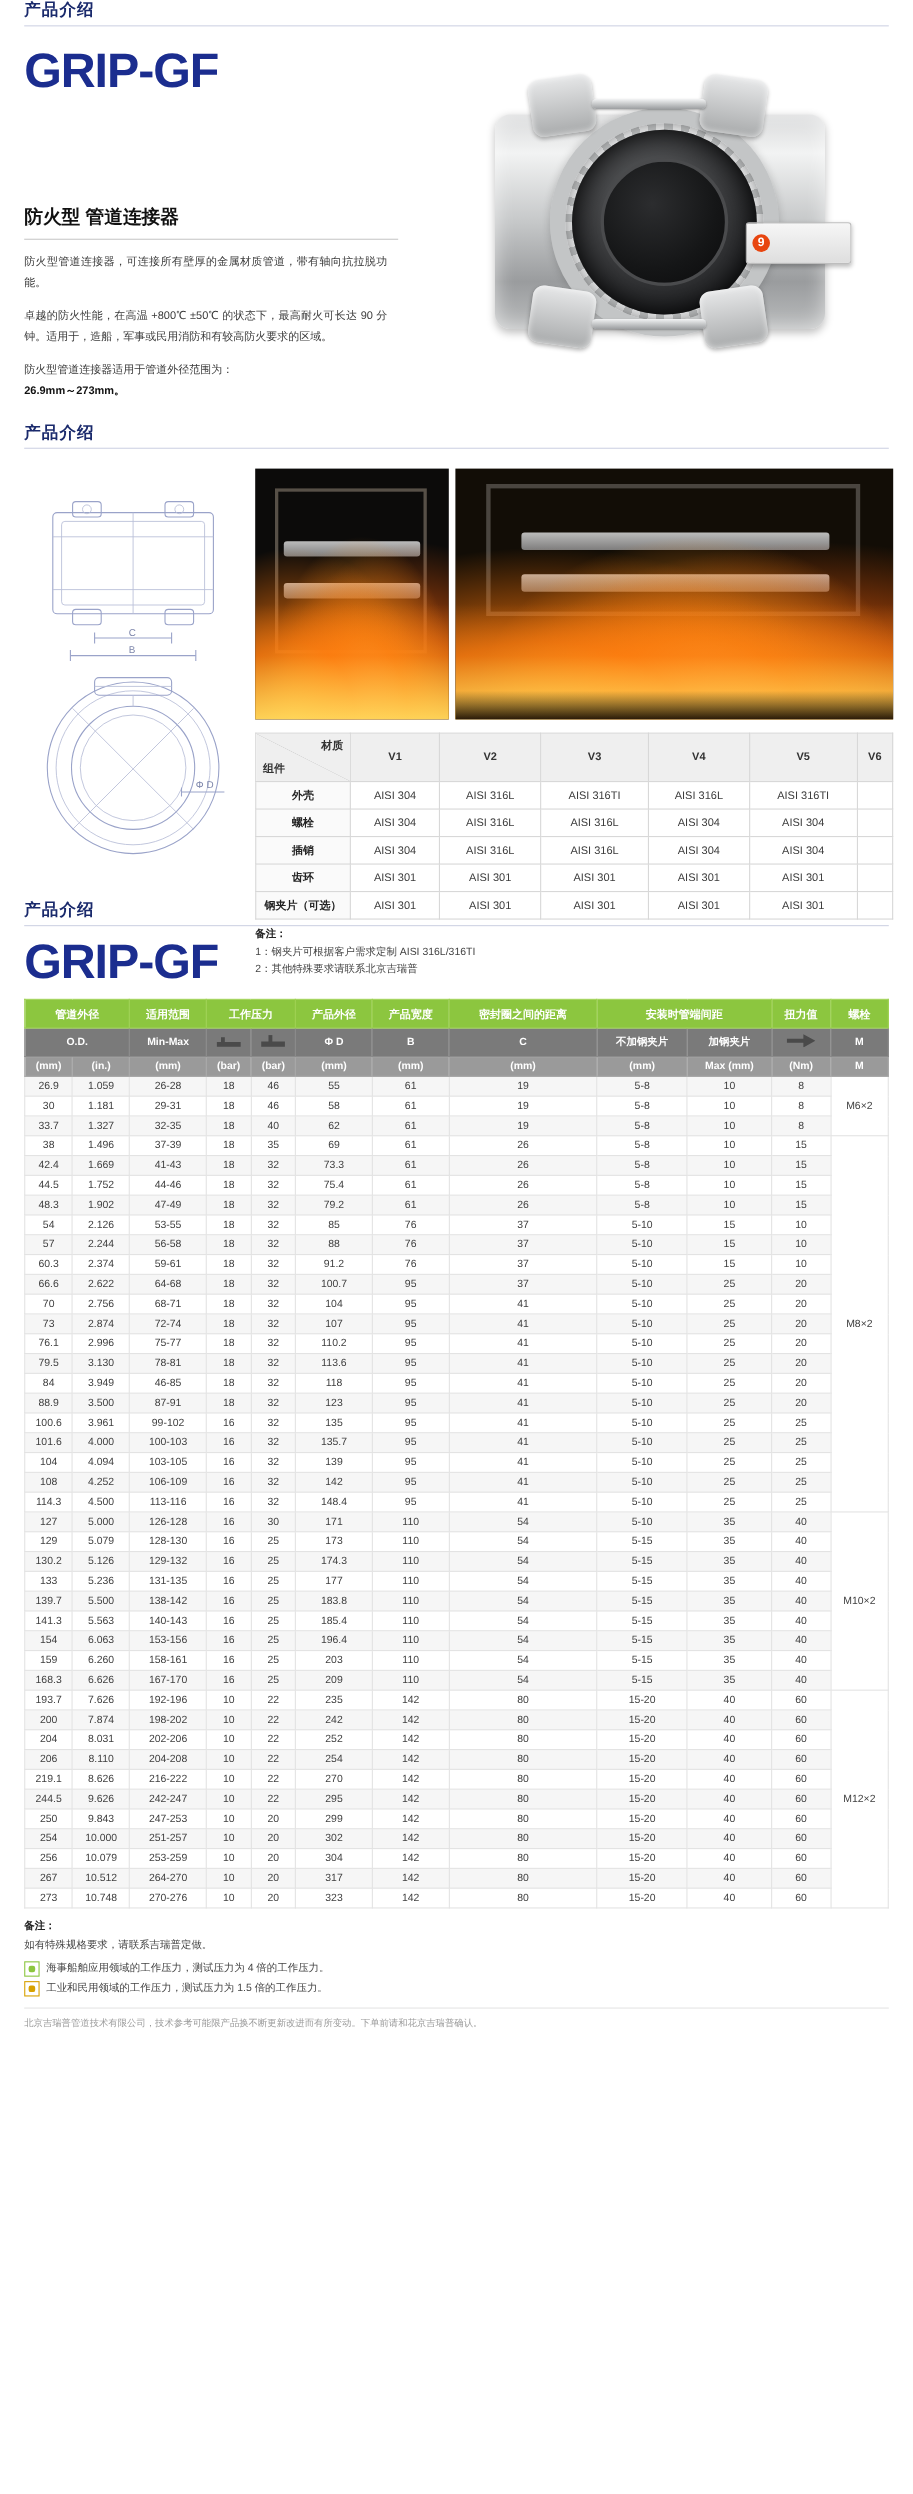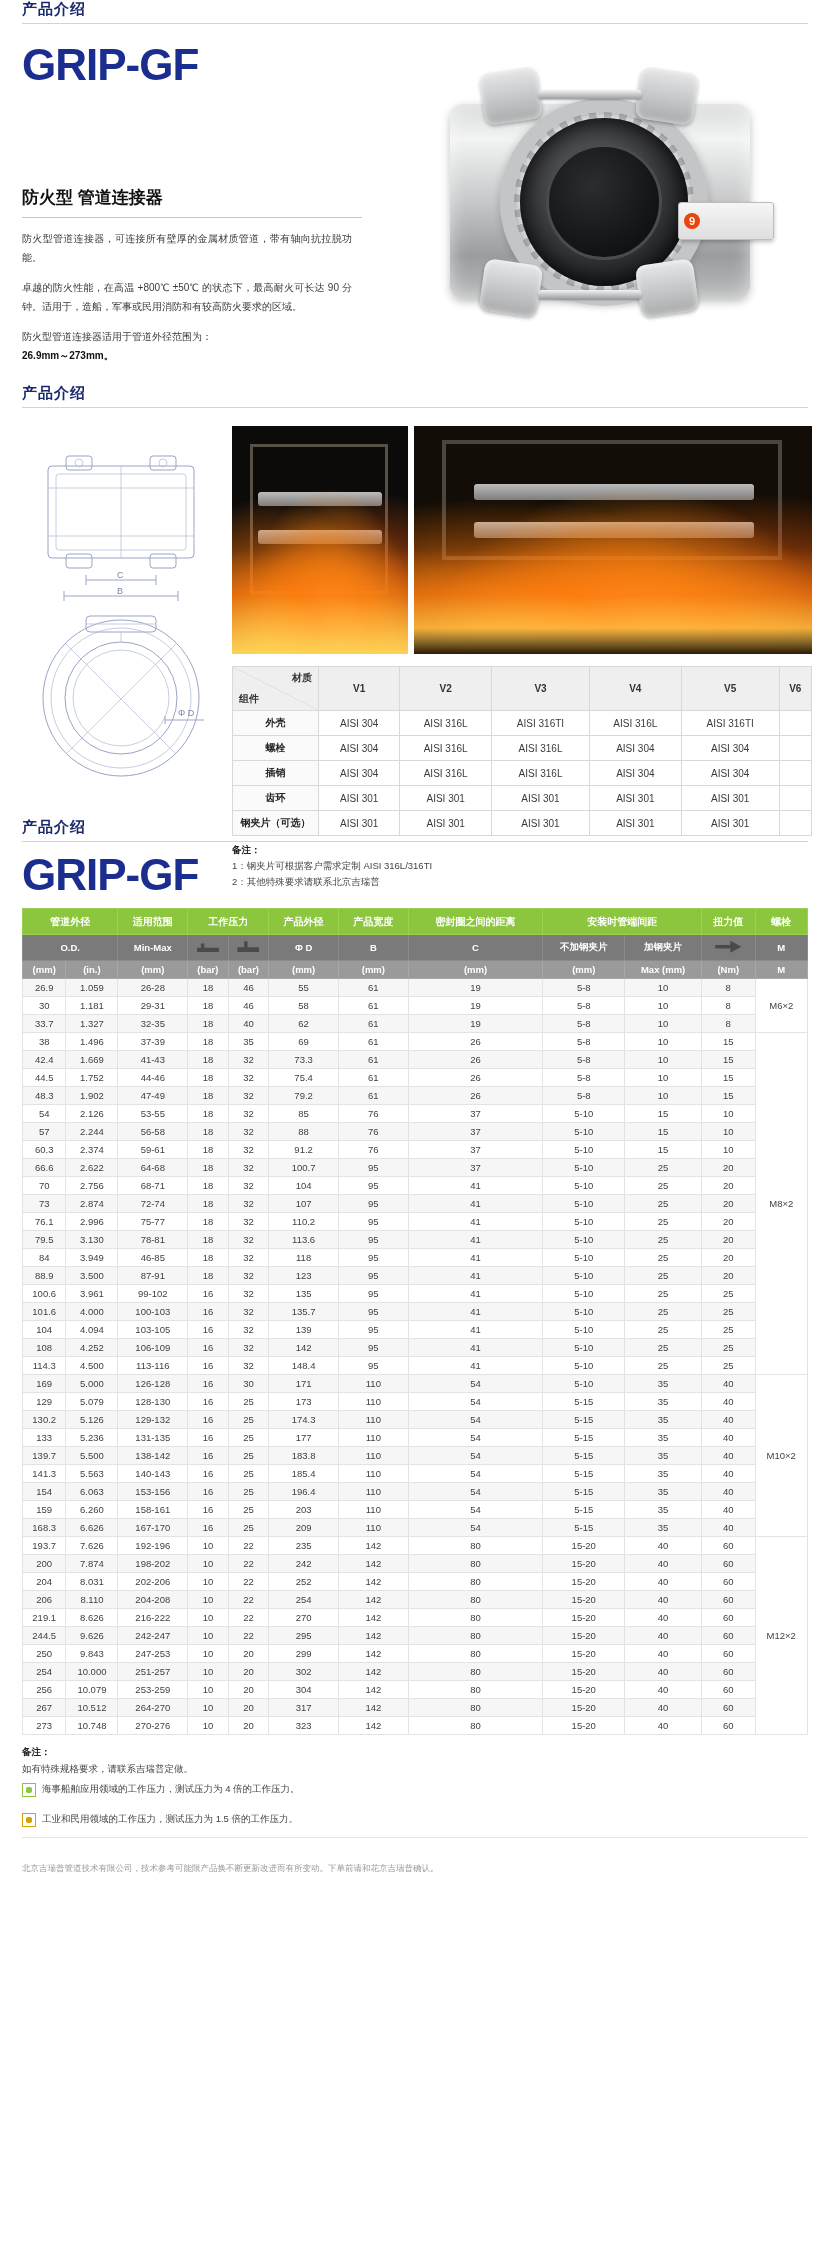--- a/index.html
+++ b/index.html
@@ -186,28 +186,28 @@
   table.spec tbody tr:nth-child(even) td { background: #ffffff; }
   .ic-press { display:inline-block; width:22px; height:11px; background:#4a4a4a;
     clip-path: polygon(0 60%, 18% 60%, 18% 20%, 34% 20%, 34% 60%, 100% 60%, 100% 100%, 0 100%); }
   .ic-press2 { display:inline-block; width:22px; height:11px; background:#4a4a4a;
     clip-path: polygon(0 55%, 30% 55%, 30% 0, 46% 0, 46% 55%, 100% 55%, 100% 100%, 0 100%); }
   .ic-torque { display:inline-block; width:26px; height:12px; background:#4a4a4a;
     clip-path: polygon(0 35%, 58% 35%, 58% 0, 100% 50%, 58% 100%, 58% 65%, 0 65%); }
 
   .foot-note { margin-top: 8px; font-size: 9.5px; color:#444; line-height:1.8; }
   .foot-note .t { font-weight:bold; color:#222; }
-  .foot-list { margin-top: 6px; display:flex; flex-direction:column; gap:16px; }
+  .foot-list { margin-top: 6px; display:flex; flex-direction:column; gap:4px; }
   .foot-item { display:flex; align-items:flex-start; gap:6px; font-size:9.5px; color:#444; }
   .sqicon { width: 14px; height: 14px; border:1px solid #8cc63f; display:inline-block; flex:0 0 auto;
     position:relative; }
   .sqicon.g:after { content:""; position:absolute; inset:3px; background:#8cc63f; border-radius:2px; }
   .sqicon.y { border-color:#d7a100; }
   .sqicon.y:after { content:""; position:absolute; inset:3px; background:#d7a100; border-radius:2px; }
-  .legal { margin-top: 10px; font-size: 8.5px; color:#9a9a9a; line-height:1.7; border-top:1px solid #e5e5e5; padding-top:23px;}
+  .legal { margin-top: 10px; font-size: 8.5px; color:#9a9a9a; line-height:1.7; border-top:1px solid #e5e5e5; padding-top:6px;}
 
   
   .dw { stroke:#9aa3c9; fill:none; stroke-width:1; }
   .dw2 { stroke:#b9bfd8; fill:none; stroke-width:.8; }
   .dwt { font-size: 9px; fill:#7d86ab; font-family:"Liberation Sans",sans-serif; }
 </style>
 </head>
 <body>
 
 <div class="page">
@@ -720,21 +720,21 @@
             <td>16</td>
             <td>32</td>
             <td>148.4</td>
             <td>95</td>
             <td>41</td>
             <td>5-10</td>
             <td>25</td>
             <td>25</td>
           </tr>
           <tr>
-            <td>169</td>
+            <td>127</td>
             <td>5.000</td>
             <td>126-128</td>
             <td>16</td>
             <td>30</td>
             <td>171</td>
             <td>110</td>
             <td>54</td>
             <td>5-10</td>
             <td>35</td>
             <td>40</td>

